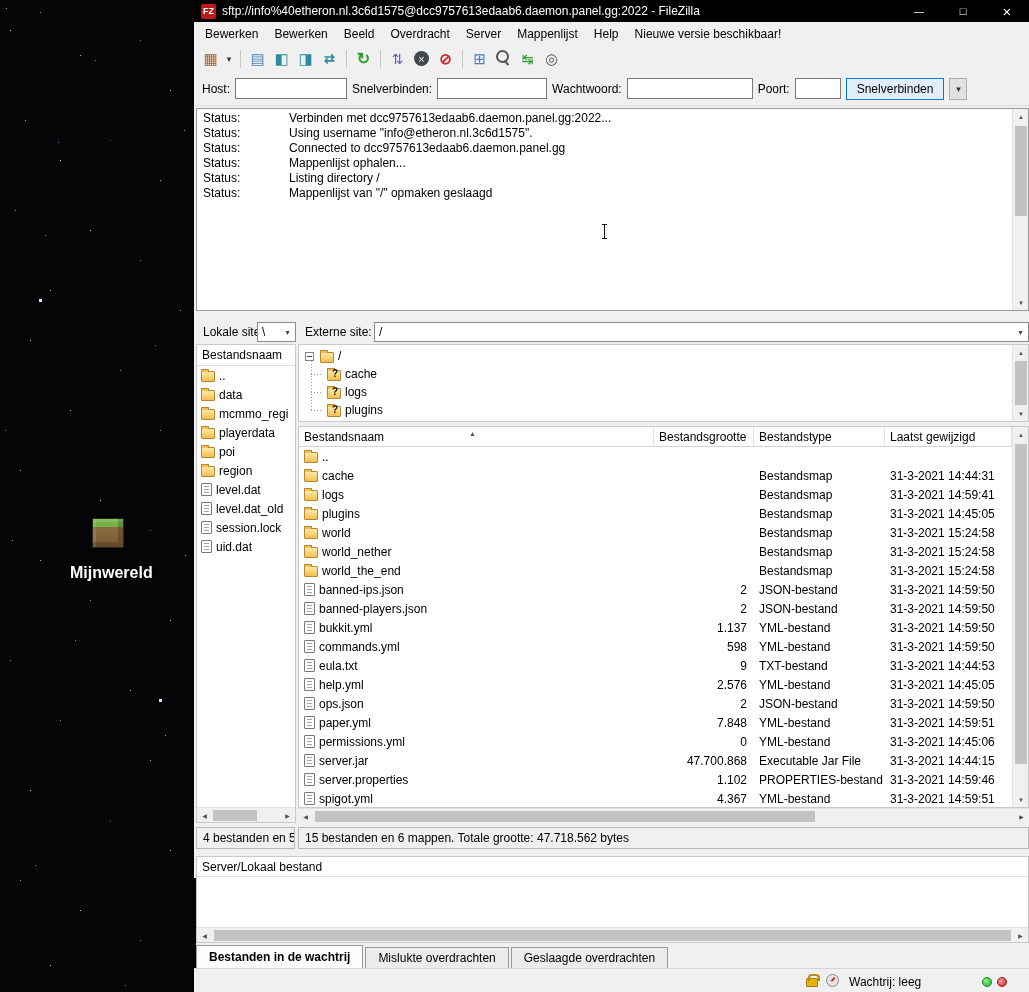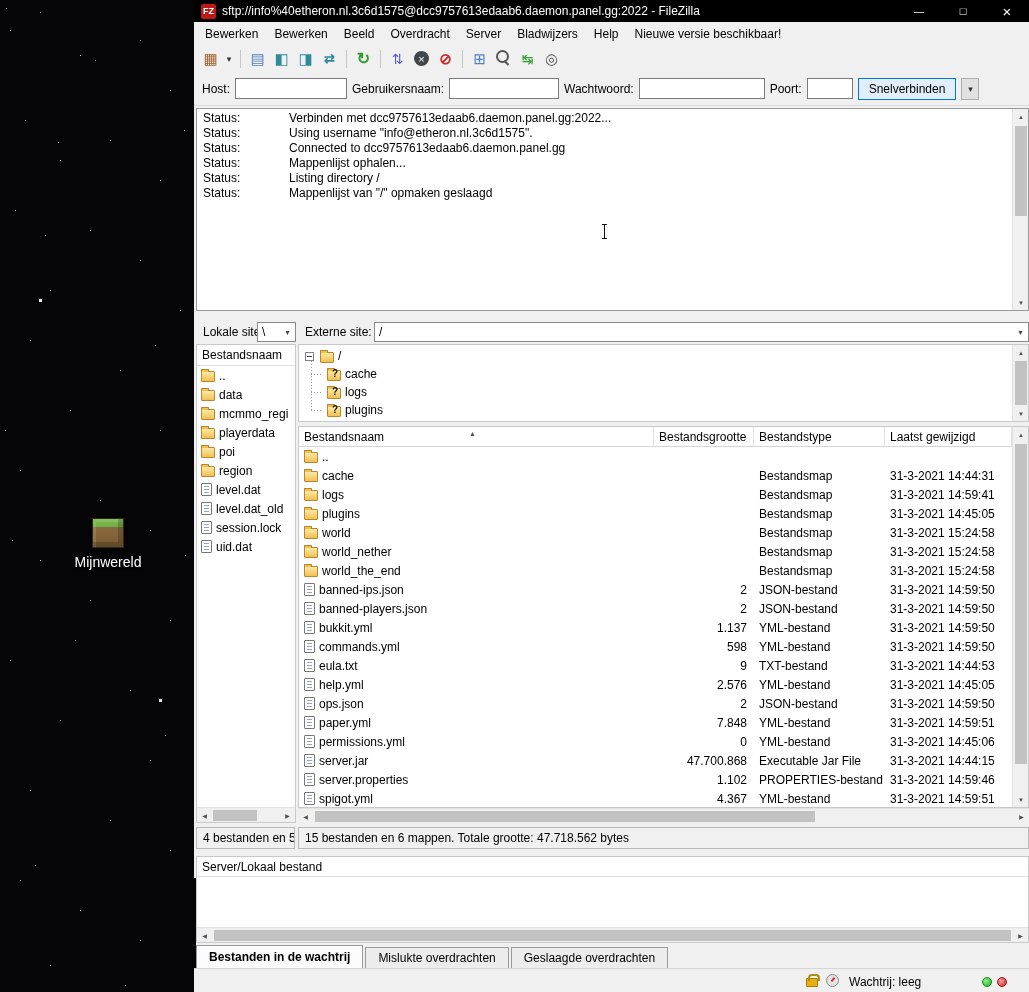--- a/index.html
+++ b/index.html
@@ -16,21 +16,21 @@
  20px 470px #a8a8b2,100px 500px #d8d8e0,150px 530px #75757e,40px 560px #b8b8c2,90px 600px #9898a2,
  170px 620px #cfcfd8,10px 660px #80808a,130px 690px #c0c0ca,60px 720px #8f8f99,150px 760px #a8a8b2,
  30px 790px #d0d0da,110px 820px #75757e,170px 850px #b8b8c2,20px 880px #9898a2,80px 910px #cfcfd8,
  140px 940px #80808a,50px 965px #c0c0ca,184px 130px #999,5px 430px #888,185px 555px #aaa,95px 60px #777,
  45px 235px #999,155px 345px #888,12px 540px #9aa,75px 640px #889,165px 735px #99a,35px 865px #8a8a94,
  125px 985px #778,40px 300px 0 1px #e8e8f0,160px 700px 0 1px #dde;}
 .desktop-icon{position:absolute;left:70px;top:518px;width:76px;text-align:center;cursor:default;}
 .mc-icon{width:32px;height:30px;margin:0 auto;border:1px solid #2a2a1a;
  background:linear-gradient(180deg,#79b94c 0%,#6faf43 28%,#8a6a3d 28%,#7a5a33 100%);
  box-shadow:inset -5px -5px 0 rgba(0,0,0,.18), inset 3px 3px 0 rgba(255,255,255,.12);}
-.desktop-icon-label{margin-top:6px;color:#fff;font-size:14px;text-shadow:1px 1px 2px #000;}
+.desktop-icon-label{margin-top:16px;color:#fff;font-size:16px;text-shadow:1px 1px 2px #000;font-weight:bold;}
 
 
 .window{position:absolute;left:194px;top:0;width:835px;height:878px;background:#f0f0f0;}
 
 
 .titlebar{position:absolute;left:0;top:0;right:0;height:22px;background:#000;display:flex;align-items:center;color:#fff;}
 .fz-icon{width:15px;height:15px;background:#bf1818;color:#fff;font-weight:bold;font-size:9px;display:flex;align-items:center;justify-content:center;margin:0 6px 0 7px;border-radius:2px;flex:none;}
 .title-text{flex:1;font-size:12px;white-space:nowrap;overflow:hidden;}
 .wbtn{width:44px;height:22px;display:flex;align-items:center;justify-content:center;color:#fff;flex:none;}
 .wbtn.min::before{content:"—";font-size:10px;}
@@ -198,21 +198,21 @@
     <span class="wbtn max"></span>
     <span class="wbtn cls"></span>
   </div>
 
   <nav class="menubar">
       <span class="menu-item">Bewerken</span>
       <span class="menu-item">Bewerken</span>
       <span class="menu-item">Beeld</span>
       <span class="menu-item">Overdracht</span>
       <span class="menu-item">Server</span>
-      <span class="menu-item">Bladwijzers</span>
+      <span class="menu-item">Mappenlijst</span>
       <span class="menu-item">Help</span>
       <span class="menu-item">Nieuwe versie beschikbaar!</span>
     </nav>
 
   <div class="toolbar">
       <span class="tb-btn ti-site-manager-icon"></span>
       <span class="tb-btn ti-site-manager-dropdown"></span>
       <span class="tb-sep"></span>
       <span class="tb-btn ti-logview-toggle-icon"></span>
       <span class="tb-btn ti-local-treeview-toggle-icon"></span>
@@ -227,21 +227,21 @@
       <span class="tb-sep"></span>
       <span class="tb-btn ti-filter-icon"></span>
       <span class="tb-btn ti-file-search-icon"></span>
       <span class="tb-btn ti-synchronized-browsing-icon"></span>
       <span class="tb-btn ti-directory-comparison-icon"></span>
     </div>
 
   <div class="quickbar">
     <label class="qc-label">Host:</label>
     <input class="qc-input in-host" style="">
-    <label class="qc-label">Gebruikersnaam:</label>
+    <label class="qc-label">Snelverbinden:</label>
     <input class="qc-input in-user" style="">
     <label class="qc-label">Wachtwoord:</label>
     <input class="qc-input in-pass" style="">
     <label class="qc-label">Poort:</label>
     <input class="qc-input in-port" style="">
     <button class="qc-btn">Snelverbinden</button>
     <span class="qc-drop"></span>
   </div>
 
   <div class="log">

